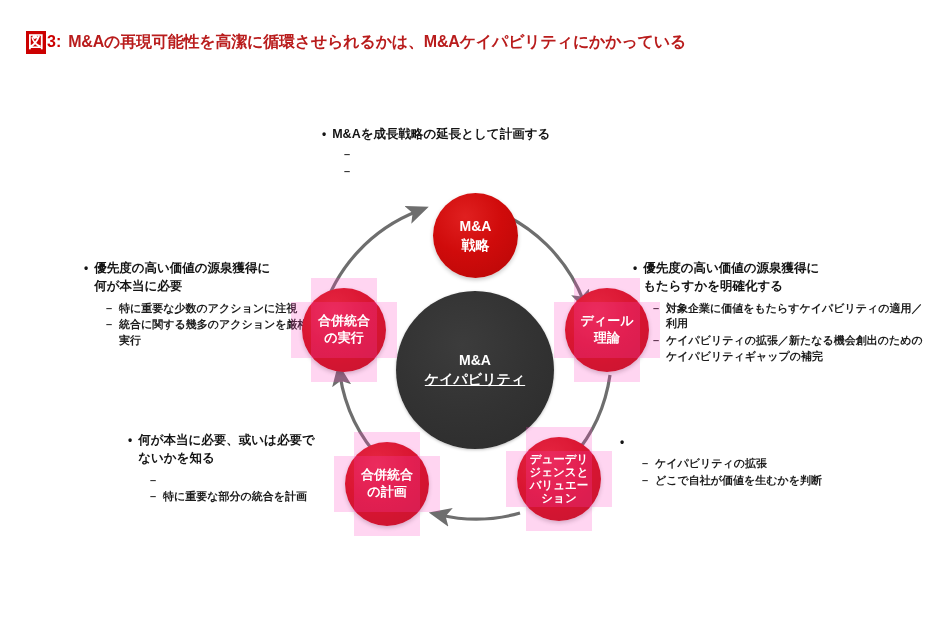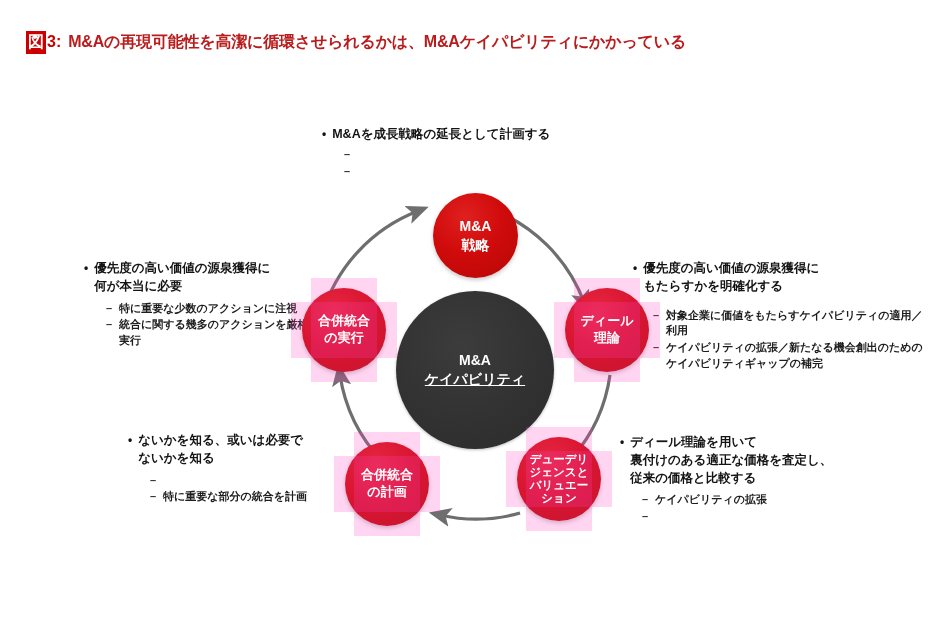--- a/index.html
+++ b/index.html
@@ -159,21 +159,21 @@
     flex: 0 0 auto;
     width: 13px;
     text-align: left;
     color: #333;
   }
 
   #block-top       { left: 322px; top: 126px; width: 340px; }
   #block-top .sub-list { margin-left: 22px; }
 
   #block-right     { left: 633px; top: 260px; width: 292px; }
-  #block-right .sub-list { margin-left: 20px; margin-top: 12px; }
+  #block-right .sub-list { margin-left: 20px; margin-top: 5px; }
 
   #block-bottomright { left: 620px; top: 434px; width: 300px; }
   #block-bottomright .sub-list { margin-left: 22px; margin-top: 5px; }
 
   #block-bottomleft { left: 128px; top: 432px; width: 290px; }
   #block-bottomleft .sub-list { margin-left: 22px; margin-top: 5px; }
 
   #block-left      { left: 84px; top: 260px; width: 240px; }
   #block-left .sub-list { margin-left: 22px; margin-top: 5px; }
   #block-left .bullet-line { justify-content: flex-start; }
@@ -270,42 +270,38 @@
       <div class="sub-line">
         <span class="dash">–</span>
         <span>ケイパビリティの拡張／新たなる機会創出のためのケイパビリティギャップの補完</span>
       </div>
     </div>
   </div>
 
   <div class="block" id="block-bottomright">
     <div class="bullet-line">
       <span class="dot">•</span>
+    </div>
+    <div class="sub-list">
+      <div class="sub-line">
+        <span class="dash">–</span>
+        <span>ケイパビリティの拡張</span>
+      </div>
+      <div class="sub-line">
+        <span class="dash">–</span>
+        <span>どこで自社が価値を生むかを判断</span>
+      </div>
+    </div>
+  </div>
+
+  <div class="block" id="block-bottomleft">
+    <div class="bullet-line">
+      <span class="dot">•</span>
       <span>
-        <span>ディール理論を用いて</span><br>
-        <span>裏付けのある適正な価格を査定し、</span><br>
-        <span>従来の価格と比較する</span>
-      </span>
-    </div>
-    <div class="sub-list">
-      <div class="sub-line">
-        <span class="dash">–</span>
-        <span>ケイパビリティの拡張</span>
-      </div>
-      <div class="sub-line">
-        <span class="dash">–</span>
-      </div>
-    </div>
-  </div>
-
-  <div class="block" id="block-bottomleft">
-    <div class="bullet-line">
-      <span class="dot">•</span>
-      <span>
-        <span>ないかを知る、或いは必要で</span><br>
+        <span>何が本当に必要、或いは必要で</span><br>
         <span>ないかを知る</span>
       </span>
     </div>
     <div class="sub-list">
       <div class="sub-line">
         <span class="dash">–</span>
       </div>
       <div class="sub-line">
         <span class="dash">–</span>
         <span>特に重要な部分の統合を計画</span>

